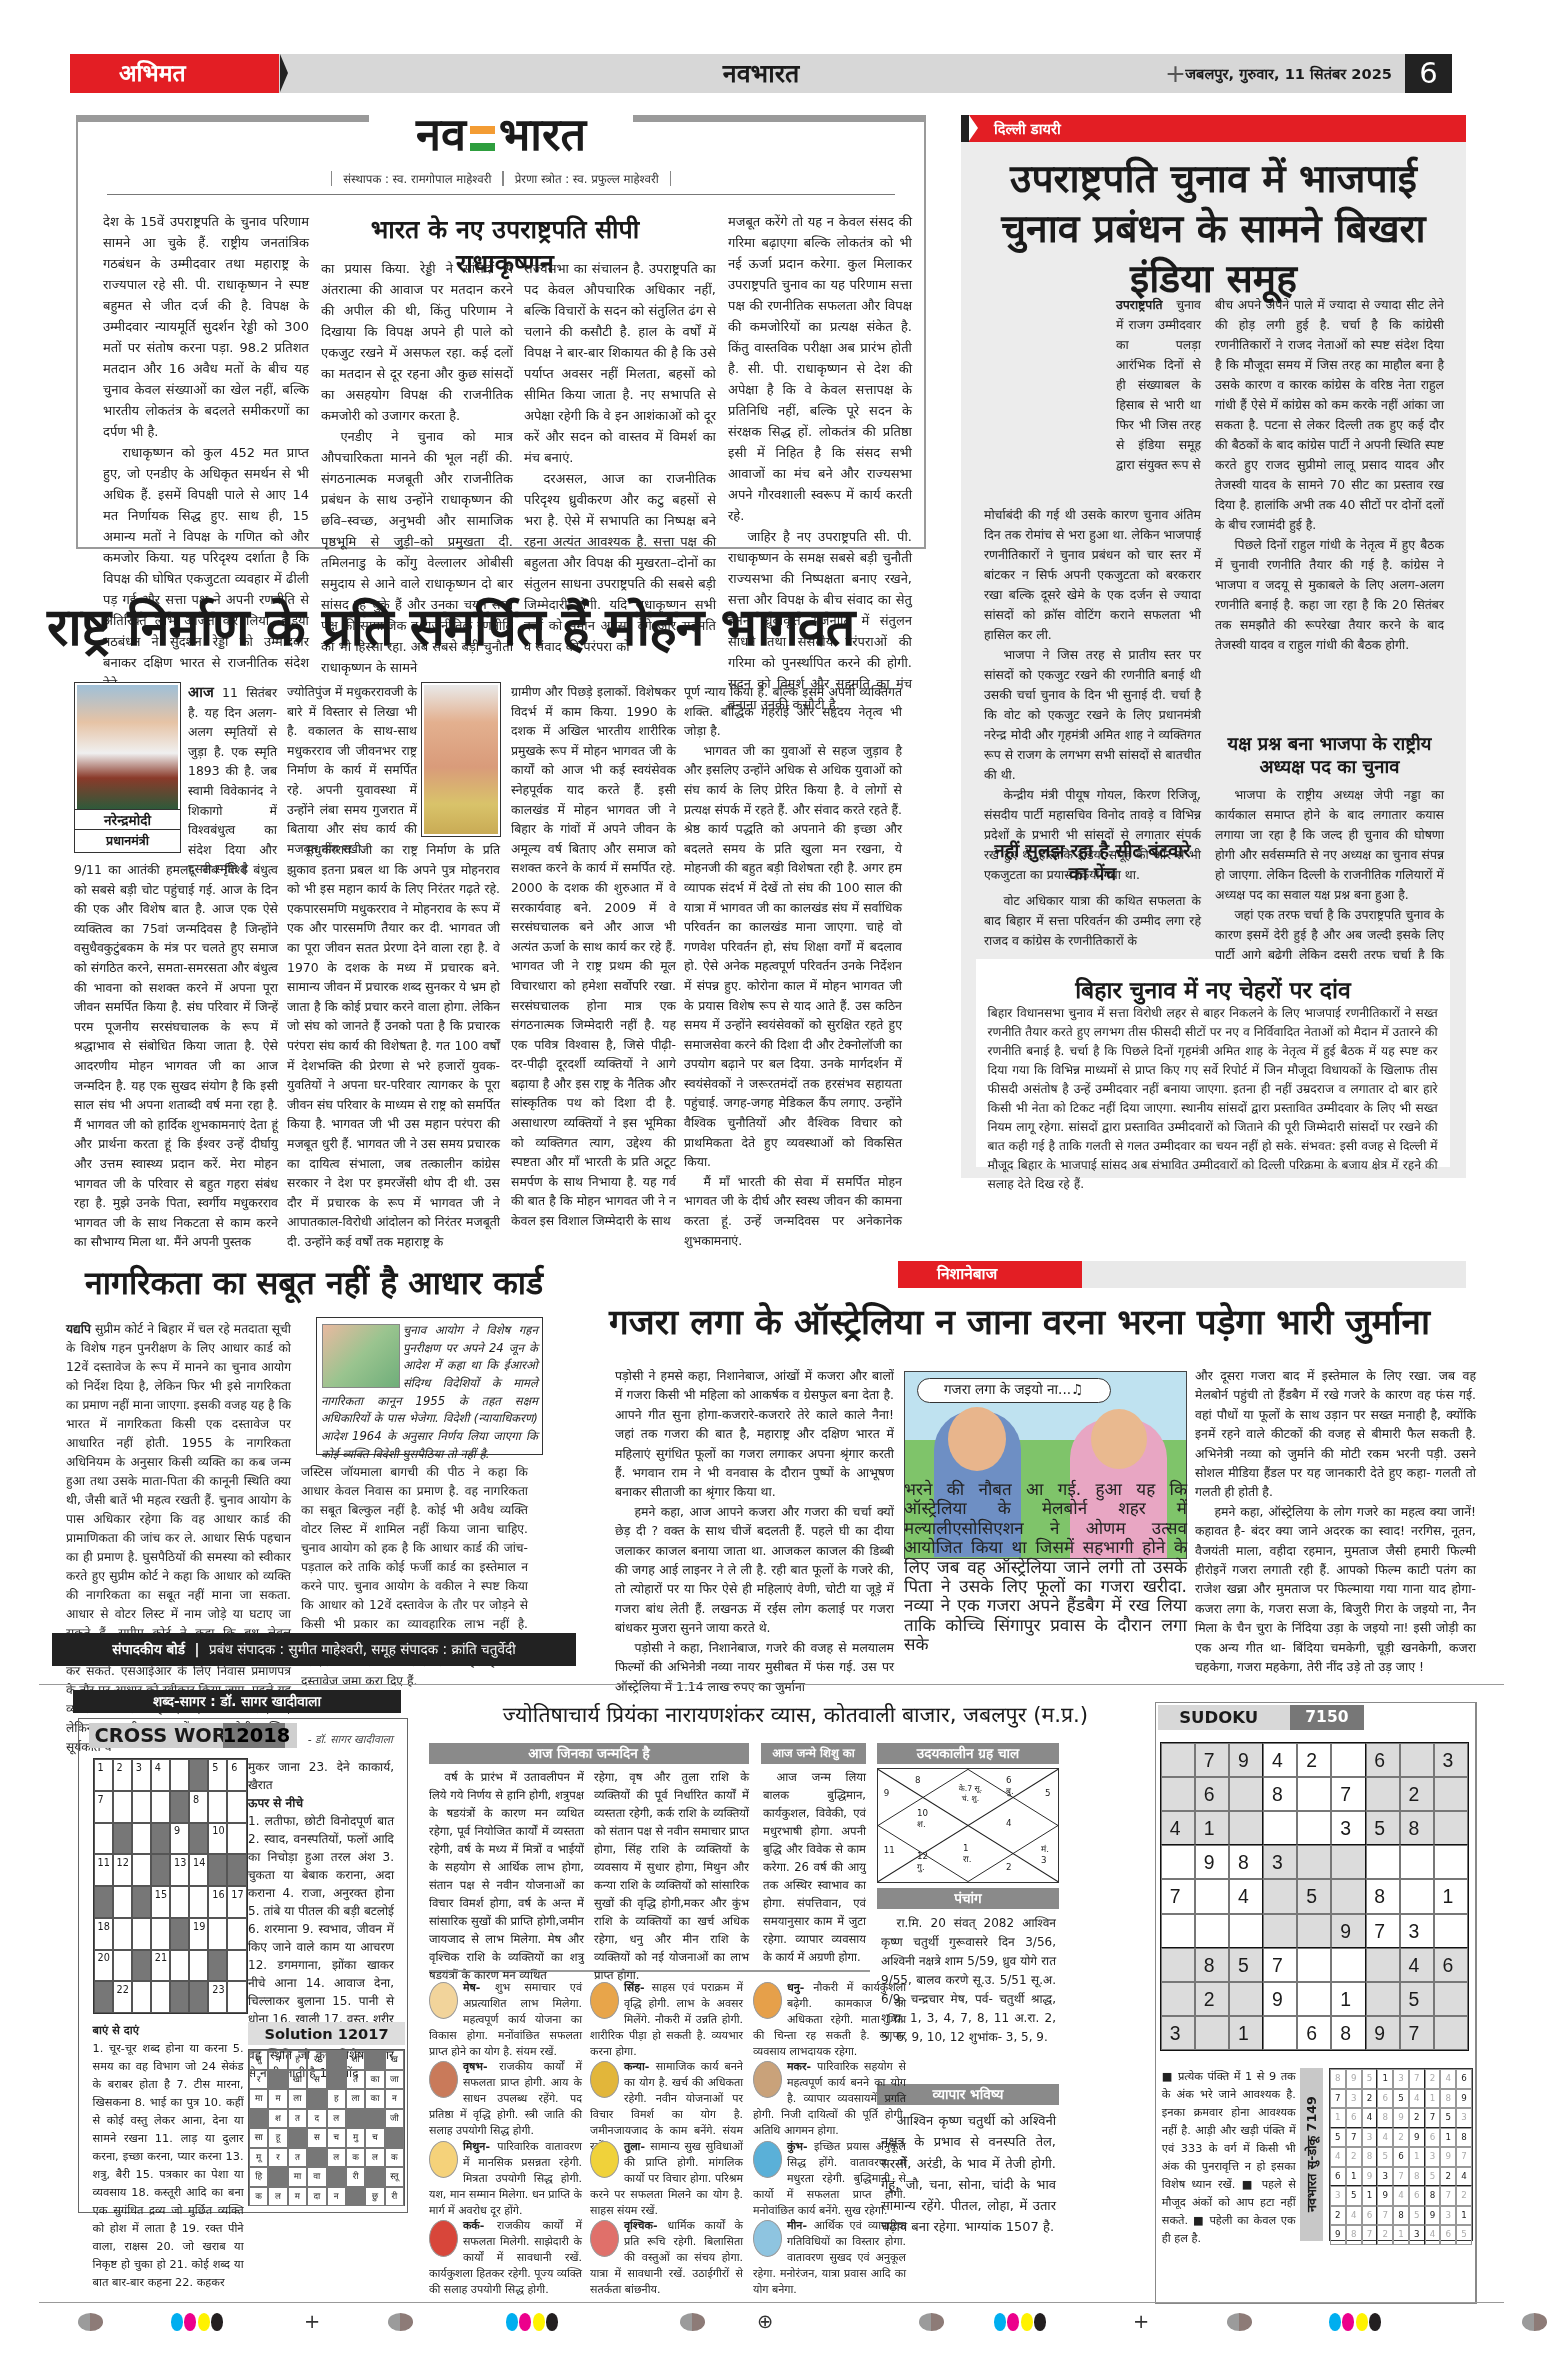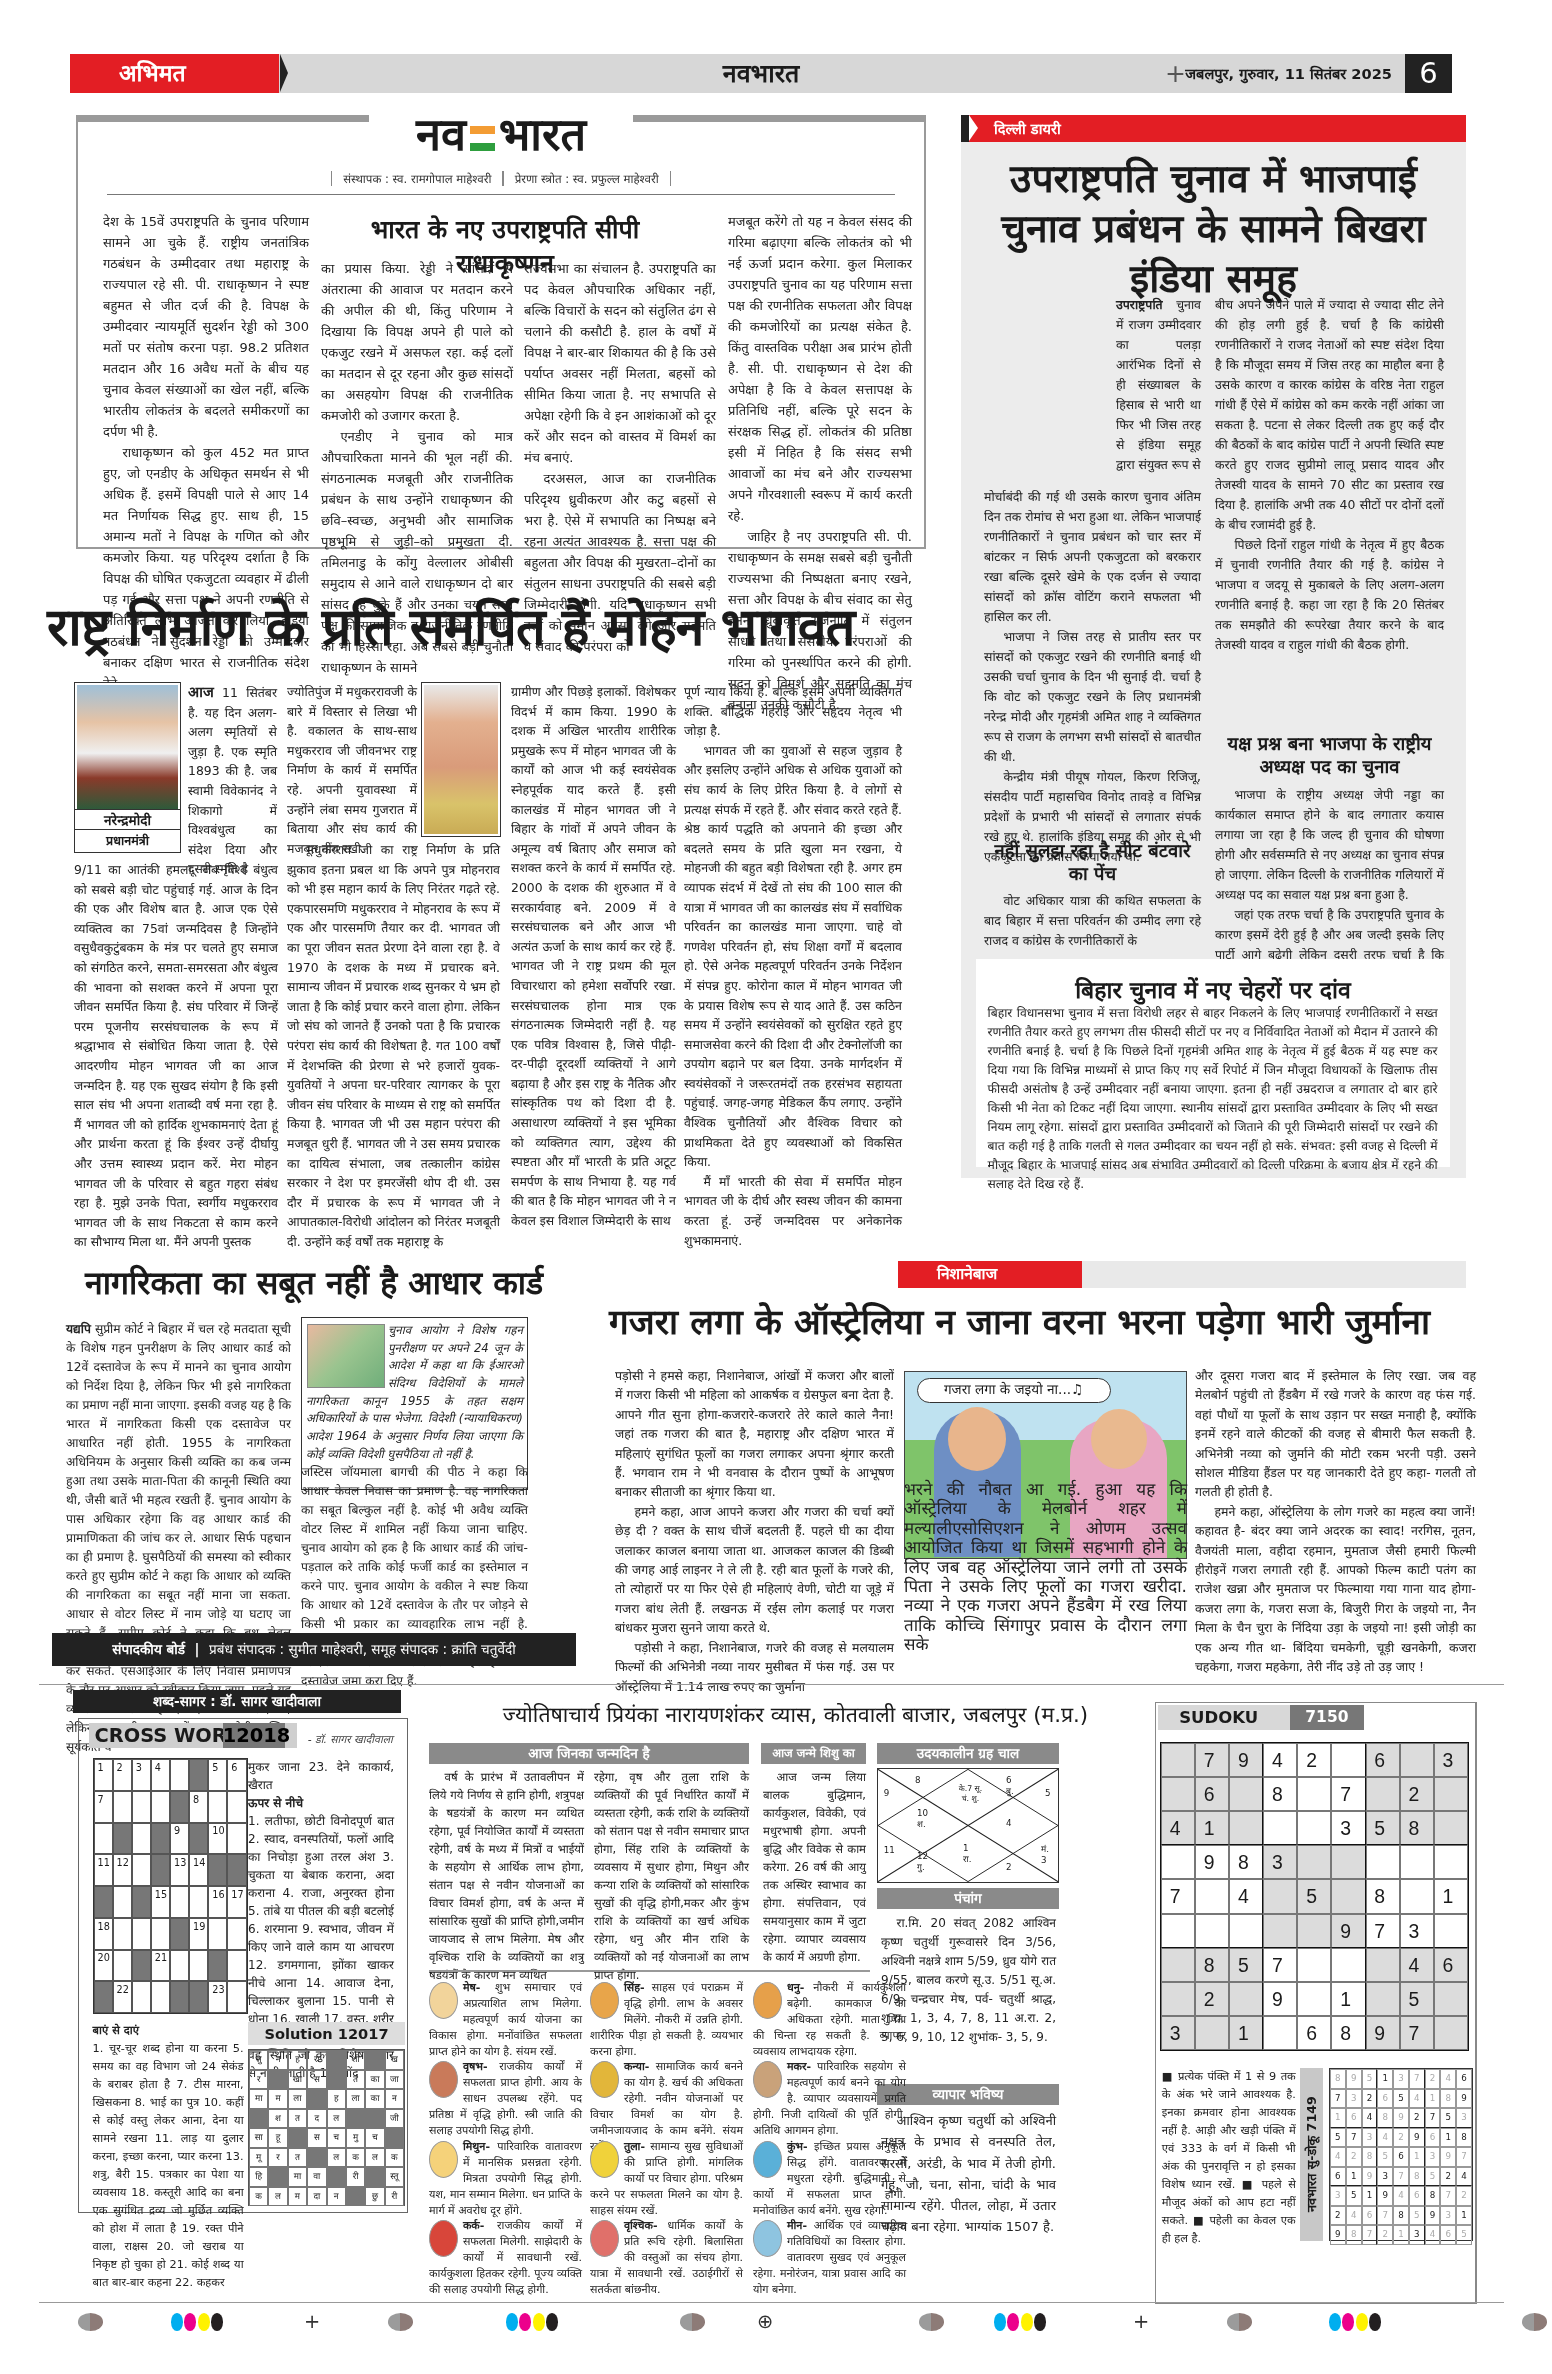--- a/index.html
+++ b/index.html
@@ -134,21 +134,21 @@
 
 <div id="dd" class="abs">
   <div class="bar">
     <div class="tri"></div>
     <div class="t">दिल्ली डायरी</div>
   </div>
   <div class="hl">उपराष्ट्रपति चुनाव में भाजपाई चुनाव प्रबंधन के सामने बिखरा इंडिया समूह</div>
   <div class="col" style="left:155px;top:180px;width:85px;font-size:12.4px;line-height:20px">
     <b>उपराष्ट्रपति</b> <span>चुनाव में राजग उम्मीदवार का पलड़ा आरंभिक दिनों से ही संख्याबल के हिसाब से भारी था फिर भी जिस तरह से इंडिया समूह द्वारा संयुक्त रूप से</span>
   </div>
-  <div class="col" style="left:23px;top:372px;width:217px;font-size:12.4px;line-height:20px">
+  <div class="col" style="left:23px;top:390px;width:217px;font-size:12.4px;line-height:20px">
     <p>मोर्चाबंदी की गई थी उसके कारण चुनाव अंतिम दिन तक रोमांच से भरा हुआ था. लेकिन भाजपाई रणनीतिकारों ने चुनाव प्रबंधन को चार स्तर में बांटकर न सिर्फ अपनी एकजुटता को बरकरार रखा बल्कि दूसरे खेमे के एक दर्जन से ज्यादा सांसदों को क्रॉस वोटिंग कराने सफलता भी हासिल कर ली.</p>
     <p>भाजपा ने जिस तरह से प्रातीय स्तर पर सांसदों को एकजुट रखने की रणनीति बनाई थी उसकी चर्चा चुनाव के दिन भी सुनाई दी. चर्चा है कि वोट को एकजुट रखने के लिए प्रधानमंत्री नरेन्द्र मोदी और गृहमंत्री अमित शाह ने व्यक्तिगत रूप से राजग के लगभग सभी सांसदों से बातचीत की थी.</p>
     <p>केन्द्रीय मंत्री पीयूष गोयल, किरण रिजिजू, संसदीय पार्टी महासचिव विनोद तावड़े व विभिन्न प्रदेशों के प्रभारी भी सांसदों से लगातार संपर्क रखे हुए थे. हालांकि इंडिया समूह की ओर से भी एकजुटता का प्रयास किया गया था.</p>
   </div>
   <div class="sub" style="left:23px;top:724px;width:217px">नहीं सुलझ रहा है सीट बंटवारे का पेंच</div>
   <div class="col" style="left:23px;top:776px;width:217px;font-size:12.4px;line-height:20px;text-indent:19.4px">वोट अधिकार यात्रा की कथित सफलता के बाद बिहार में सत्ता परिवर्तन की उम्मीद लगा रहे राजद व कांग्रेस के रणनीतिकारों के</div>
   <div class="col" style="left:254px;top:180px;width:229px;font-size:12.4px;line-height:20px">
     <p>बीच अपने अपने पाले में ज्यादा से ज्यादा सीट लेने की होड़ लगी हुई है. चर्चा है कि कांग्रेसी रणनीतिकारों ने राजद नेताओं को स्पष्ट संदेश दिया है कि मौजूदा समय में जिस तरह का माहौल बना है उसके कारण व कारक कांग्रेस के वरिष्ठ नेता राहुल गांधी हैं ऐसे में कांग्रेस को कम करके नहीं आंका जा सकता है. पटना से लेकर दिल्ली तक हुए कई दौर की बैठकों के बाद कांग्रेस पार्टी ने अपनी स्थिति स्पष्ट करते हुए राजद सुप्रीमो लालू प्रसाद यादव और तेजस्वी यादव के सामने 70 सीट का प्रस्ताव रख दिया है. हालांकि अभी तक 40 सीटों पर दोनों दलों के बीच रजामंदी हुई है.</p>
     <p>पिछले दिनों राहुल गांधी के नेतृत्व में हुए बैठक में चुनावी रणनीति तैयार की गई है. कांग्रेस ने भाजपा व जदयू से मुकाबले के लिए अलग-अलग रणनीति बनाई है. कहा जा रहा है कि 20 सितंबर तक समझौते की रूपरेखा तैयार करने के बाद तेजस्वी यादव व राहुल गांधी की बैठक होगी.</p>
   </div>
@@ -182,21 +182,21 @@
 <div class="col" style="left:684px;top:682px;width:218px;font-size:12.4px;line-height:19.6px">
   <p>पूर्ण न्याय किया है. बल्कि इसमें अपनी व्यक्तिगत शक्ति. बौद्धिक गहराई और सहृदय नेतृत्व भी जोड़ा है.</p>
   <p>भागवत जी का युवाओं से सहज जुड़ाव है और इसलिए उन्होंने अधिक से अधिक युवाओं को संघ कार्य के लिए प्रेरित किया है. वे लोगों से प्रत्यक्ष संपर्क में रहते हैं. और संवाद करते रहते हैं. श्रेष्ठ कार्य पद्धति को अपनाने की इच्छा और बदलते समय के प्रति खुला मन रखना, ये मोहनजी की बहुत बड़ी विशेषता रही है. अगर हम व्यापक संदर्भ में देखें तो संघ की 100 साल की यात्रा में भागवत जी का कालखंड संघ में सर्वाधिक परिवर्तन का कालखंड माना जाएगा. चाहे वो गणवेश परिवर्तन हो, संघ शिक्षा वर्गों में बदलाव हो. ऐसे अनेक महत्वपूर्ण परिवर्तन उनके निर्देशन में संपन्न हुए. कोरोना काल में मोहन भागवत जी के प्रयास विशेष रूप से याद आते हैं. उस कठिन समय में उन्होंने स्वयंसेवकों को सुरक्षित रहते हुए समाजसेवा करने की दिशा दी और टेक्नोलॉजी का उपयोग बढ़ाने पर बल दिया. उनके मार्गदर्शन में स्वयंसेवकों ने जरूरतमंदों तक हरसंभव सहायता पहुंचाई. जगह-जगह मेडिकल कैंप लगाए. उन्होंने वैश्विक चुनौतियों और वैश्विक विचार को प्राथमिकता देते हुए व्यवस्थाओं को विकसित किया.</p>
   <p>मैं माँ भारती की सेवा में समर्पित मोहन भागवत जी के दीर्घ और स्वस्थ जीवन की कामना करता हूं. उन्हें जन्मदिवस पर अनेकानेक शुभकामनाएं.</p>
 </div>
 
 <div class="h-big" style="left:85px;top:1260px;font-size:32px;line-height:47px">नागरिकता का सबूत नहीं है आधार कार्ड</div>
 <div class="col" style="left:66px;top:1320px;width:225px;font-size:12.2px;line-height:19px">
   <b>यद्यपि</b> <span>सुप्रीम कोर्ट ने बिहार में चल रहे मतदाता सूची के विशेष गहन पुनरीक्षण के लिए आधार कार्ड को 12वें दस्तावेज के रूप में मानने का चुनाव आयोग को निर्देश दिया है, लेकिन फिर भी इसे नागरिकता का प्रमाण नहीं माना जाएगा. इसकी वजह यह है कि भारत में नागरिकता किसी एक दस्तावेज पर आधारित नहीं होती. 1955 के नागरिकता अधिनियम के अनुसार किसी व्यक्ति का कब जन्म हुआ तथा उसके माता-पिता की कानूनी स्थिति क्या थी, जैसी बातें भी महत्व रखती हैं. चुनाव आयोग के पास अधिकार रहेगा कि वह आधार कार्ड की प्रामाणिकता की जांच कर ले. आधार सिर्फ पहचान का ही प्रमाण है. घुसपैठियों की समस्या को स्वीकार करते हुए सुप्रीम कोर्ट ने कहा कि आधार को व्यक्ति की नागरिकता का सबूत नहीं माना जा सकता. आधार से वोटर लिस्ट में नाम जोड़े या घटाए जा सकते हैं. सुप्रीम कोर्ट ने कहा कि बूथ लेवल ऑफिसर (बीएलओ) नागरिकता का फैसला नही कर सकते. एसआईआर के लिए निवास प्रमाणपत्र के तौर पर आधार को स्वीकार किया जाए. पहले यह व्यवस्था 65 लाख हटाए गए नामों के लिए थी, लेकिन अब सभी मतदाताओं पर लागू होगी. जस्टिस सूर्यकांत व</span>
 </div>
-<div class="abs" style="left:301px;top:1317px;width:227px;height:173px;border:1.9px solid #333">
+<div class="abs" style="left:316px;top:1317px;width:227px;height:138px;border:1.9px solid #333">
   <div style="position:absolute;left:4.9px;top:5.8px;width:78px;height:64px;background:linear-gradient(135deg,#e9b9a0 0%,#9ac48f 50%,#6fae7a 100%);border:1px solid #888"></div>
   <div class="col" style="left:3.9px;top:3.9px;width:217px;font-size:11.6px;line-height:17.7px;font-style:italic">
     <span style="float:left;width:82px;height:66px"></span><span>चुनाव आयोग ने विशेष गहन पुनरीक्षण पर अपने 24 जून के आदेश में कहा था कि ईआरओ संदिग्ध विदेशियों के मामले नागरिकता कानून 1955 के तहत सक्षम अधिकारियों के पास भेजेगा. विदेशी (न्यायाधिकरण) आदेश 1964 के अनुसार निर्णय लिया जाएगा कि कोई व्यक्ति विदेशी घुसपैठिया तो नहीं है.</span>
   </div>
 </div>
 <div class="col" style="left:301px;top:1463px;width:227px;font-size:12.2px;line-height:19px">जस्टिस जॉयमाला बागची की पीठ ने कहा कि आधार केवल निवास का प्रमाण है. वह नागरिकता का सबूत बिल्कुल नहीं है. कोई भी अवैध व्यक्ति वोटर लिस्ट में शामिल नहीं किया जाना चाहिए. चुनाव आयोग को हक है कि आधार कार्ड की जांच-पड़ताल करे ताकि कोई फर्जी कार्ड का इस्तेमाल न करने पाए. चुनाव आयोग के वकील ने स्पष्ट किया कि आधार को 12वें दस्तावेज के तौर पर जोड़ने से किसी भी प्रकार का व्यावहारिक लाभ नहीं है. क्योंकि ड्राफ्ट मतदाता सूची में शामिल 7.24 करोड़ मतदाताओं में से 99.6 प्रतिशत ने पहले ही अपने दस्तावेज जमा करा दिए हैं.</div>
 <div id="board" class="abs">
   <span>संपादकीय बोर्ड</span>
   &nbsp;|&nbsp; <span style="font-weight:normal">प्रबंध संपादक : सुमीत माहेश्वरी, समूह संपादक : क्रांति चतुर्वेदी</span>
 </div>

